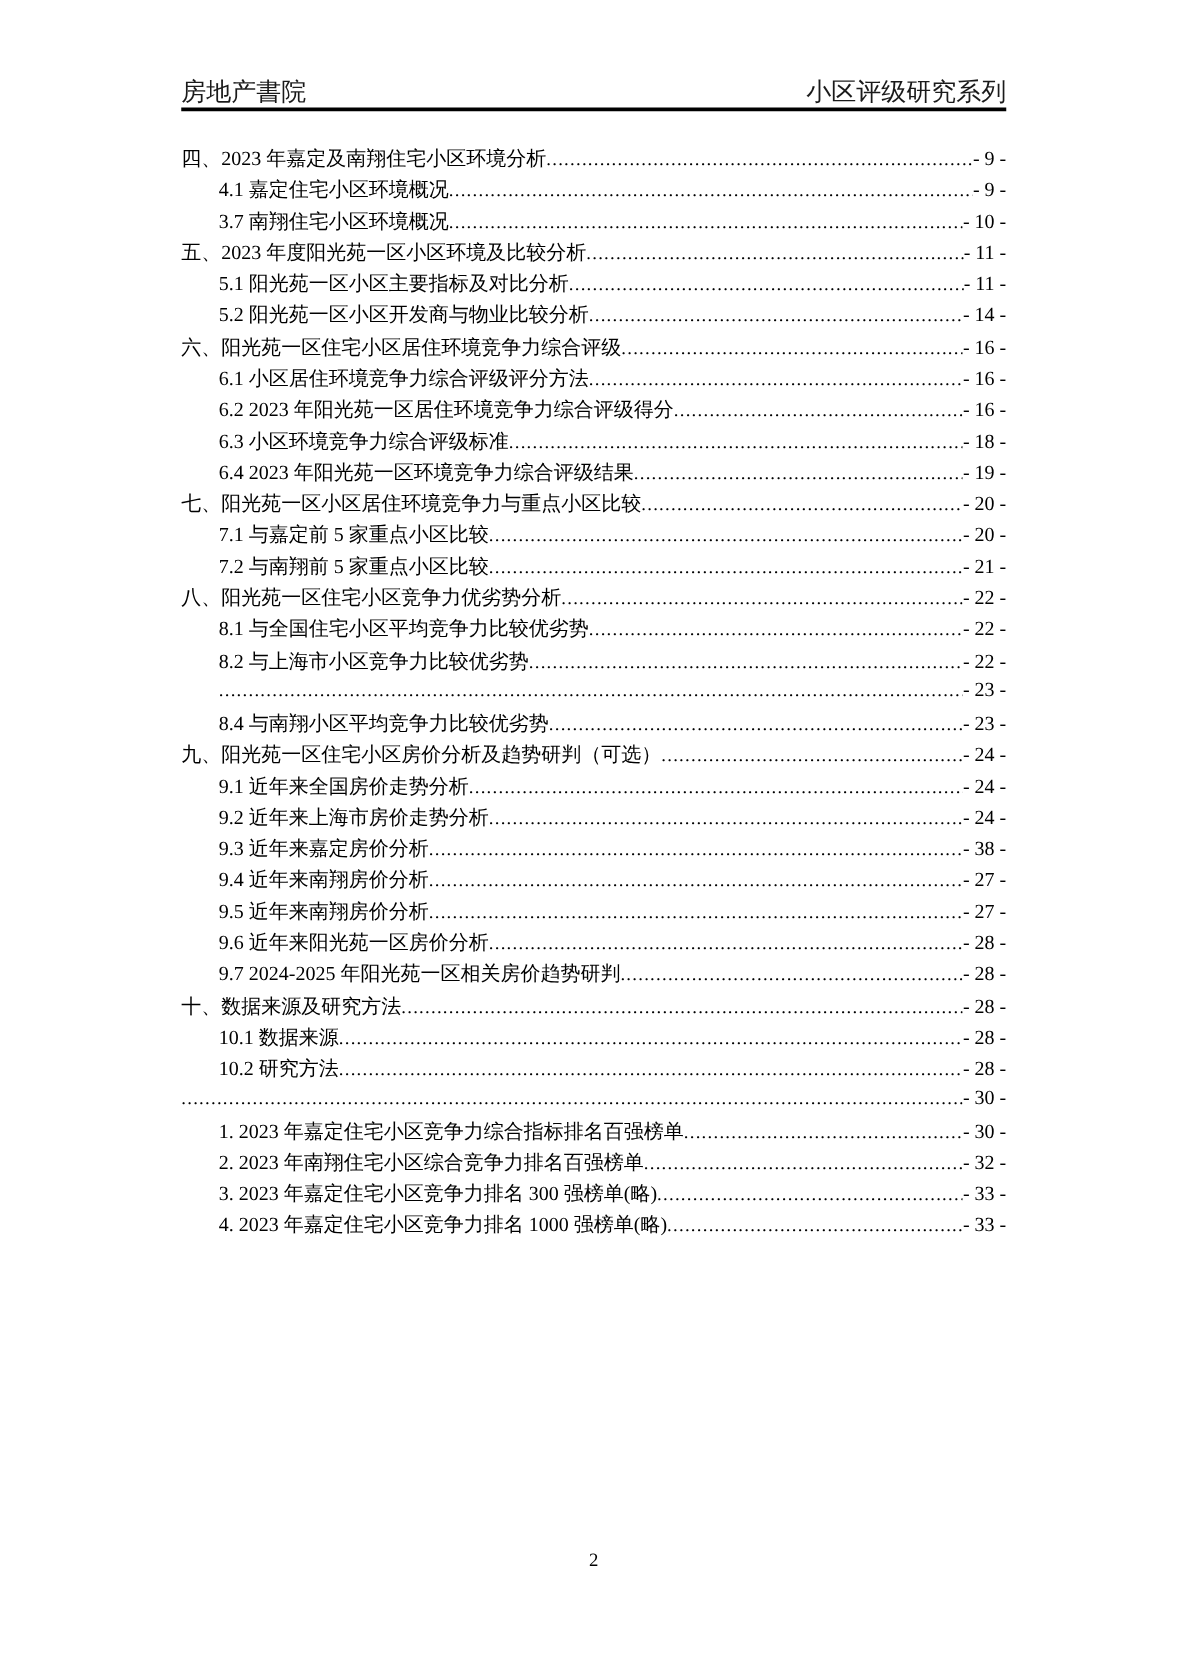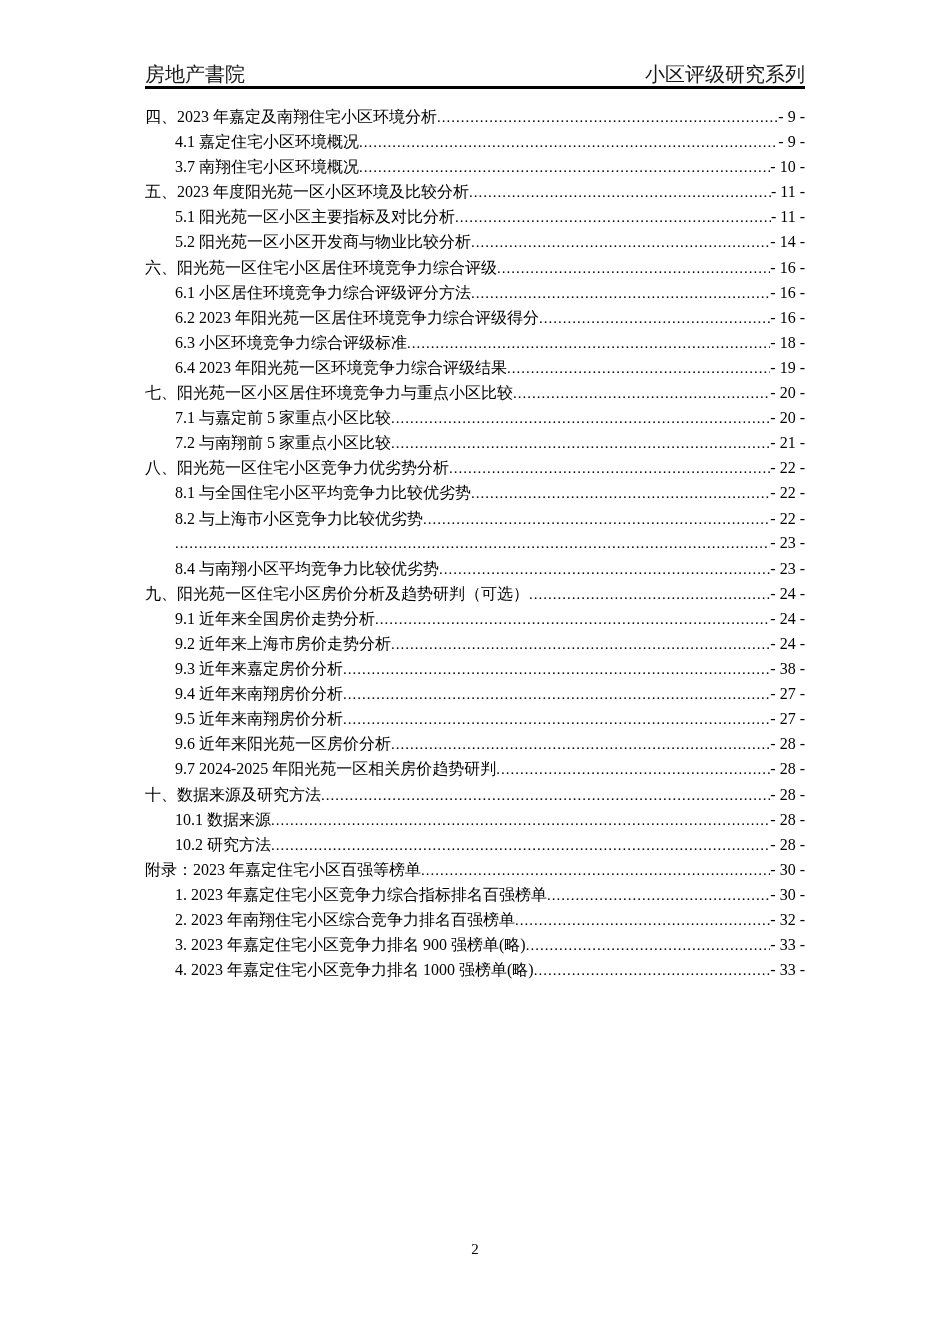--- a/index.html
+++ b/index.html
@@ -34,21 +34,21 @@
     position: absolute;
     top: 86px;
     left: 145px;
     right: 145px;
     height: 2.5px;
     background: #000000;
   }
   
   .toc {
     position: absolute;
-    top: 107px;
+    top: 117px;
     left: 145px;
     right: 145px;
   }
   .toc-row {
     display: flex;
     align-items: baseline;
     height: 25.1px;
     font-size: 16px;
     white-space: nowrap;
   }
@@ -238,36 +238,35 @@
     <span class="toc-title">10.1 数据来源</span>
     <span class="toc-dots"></span>
     <span class="toc-page">- 28 -</span>
   </div>
       <div class="toc-row lvl2">
     <span class="toc-title">10.2 研究方法</span>
     <span class="toc-dots"></span>
     <span class="toc-page">- 28 -</span>
   </div>
       <div class="toc-row lvl1">
-    <span class="toc-title">附录：2023 年嘉定住宅小区百强等榜单</span>
     <span class="toc-dots"></span>
     <span class="toc-page">- 30 -</span>
   </div>
       <div class="toc-row lvl2">
     <span class="toc-title">1. 2023 年嘉定住宅小区竞争力综合指标排名百强榜单</span>
     <span class="toc-dots"></span>
     <span class="toc-page">- 30 -</span>
   </div>
       <div class="toc-row lvl2">
     <span class="toc-title">2. 2023 年南翔住宅小区综合竞争力排名百强榜单</span>
     <span class="toc-dots"></span>
     <span class="toc-page">- 32 -</span>
   </div>
       <div class="toc-row lvl2">
-    <span class="toc-title">3. 2023 年嘉定住宅小区竞争力排名 900 强榜单(略)</span>
+    <span class="toc-title">3. 2023 年嘉定住宅小区竞争力排名 300 强榜单(略)</span>
     <span class="toc-dots"></span>
     <span class="toc-page">- 33 -</span>
   </div>
       <div class="toc-row lvl2">
     <span class="toc-title">4. 2023 年嘉定住宅小区竞争力排名 1000 强榜单(略)</span>
     <span class="toc-dots"></span>
     <span class="toc-page">- 33 -</span>
   </div>
     </div>
 

